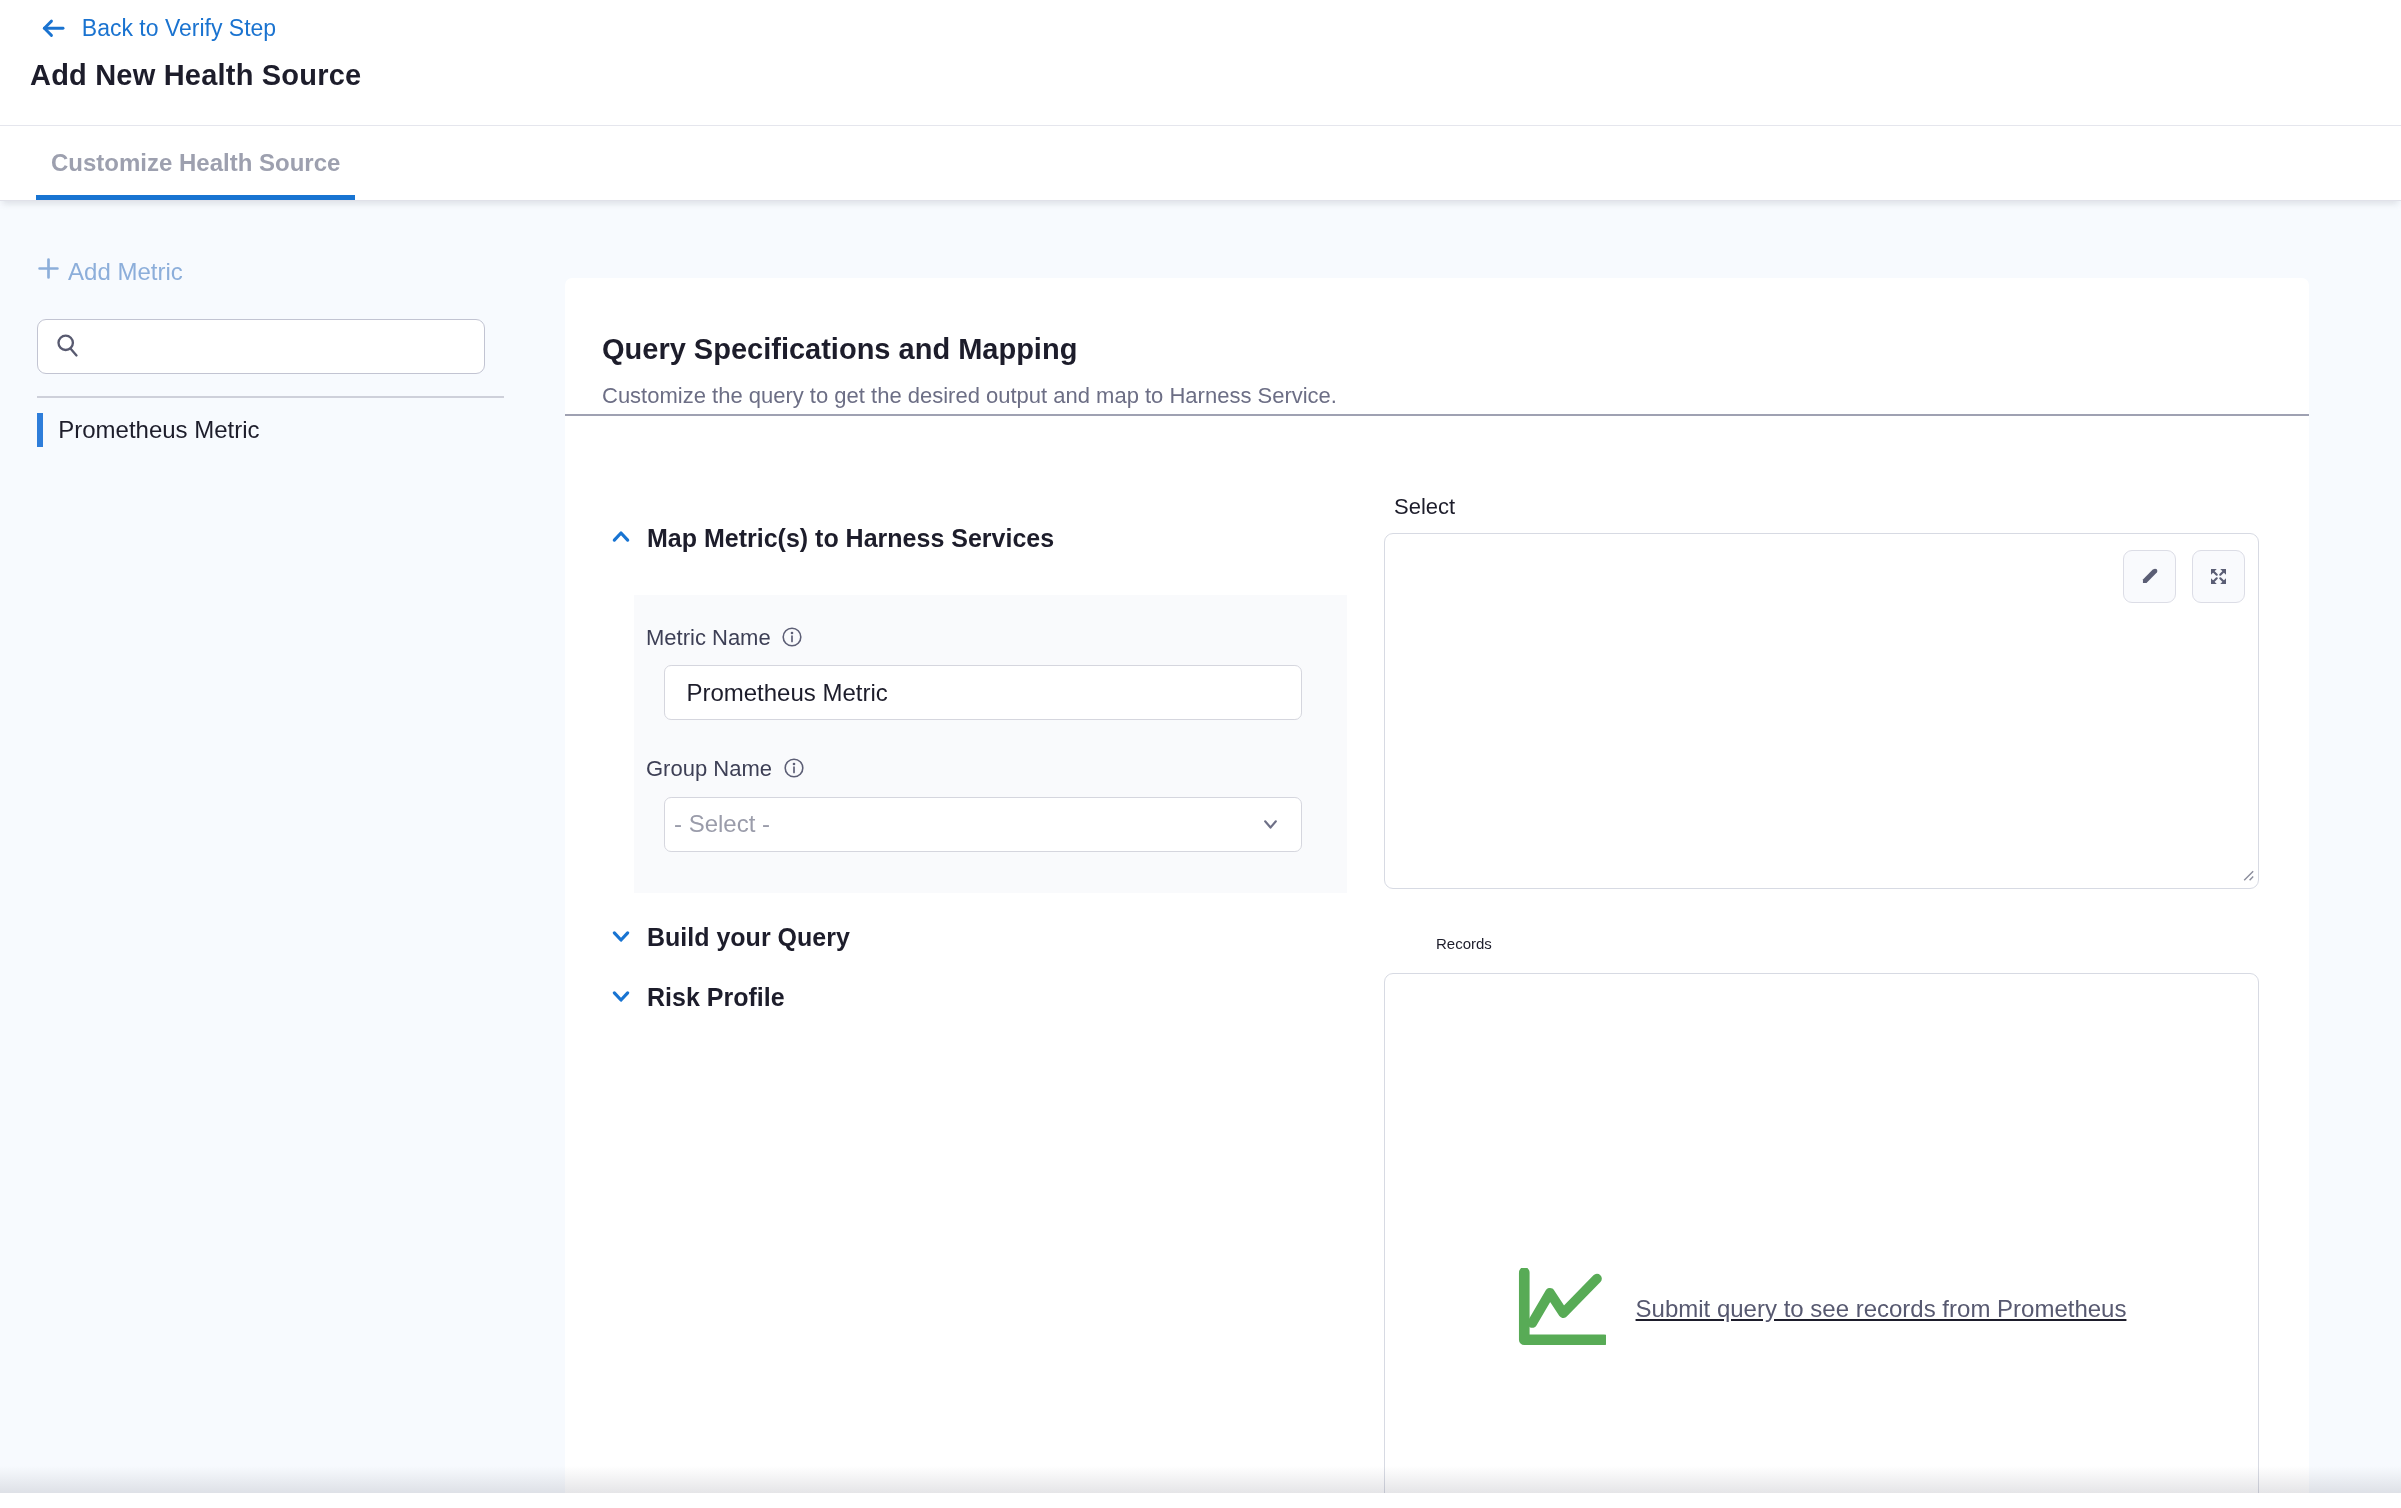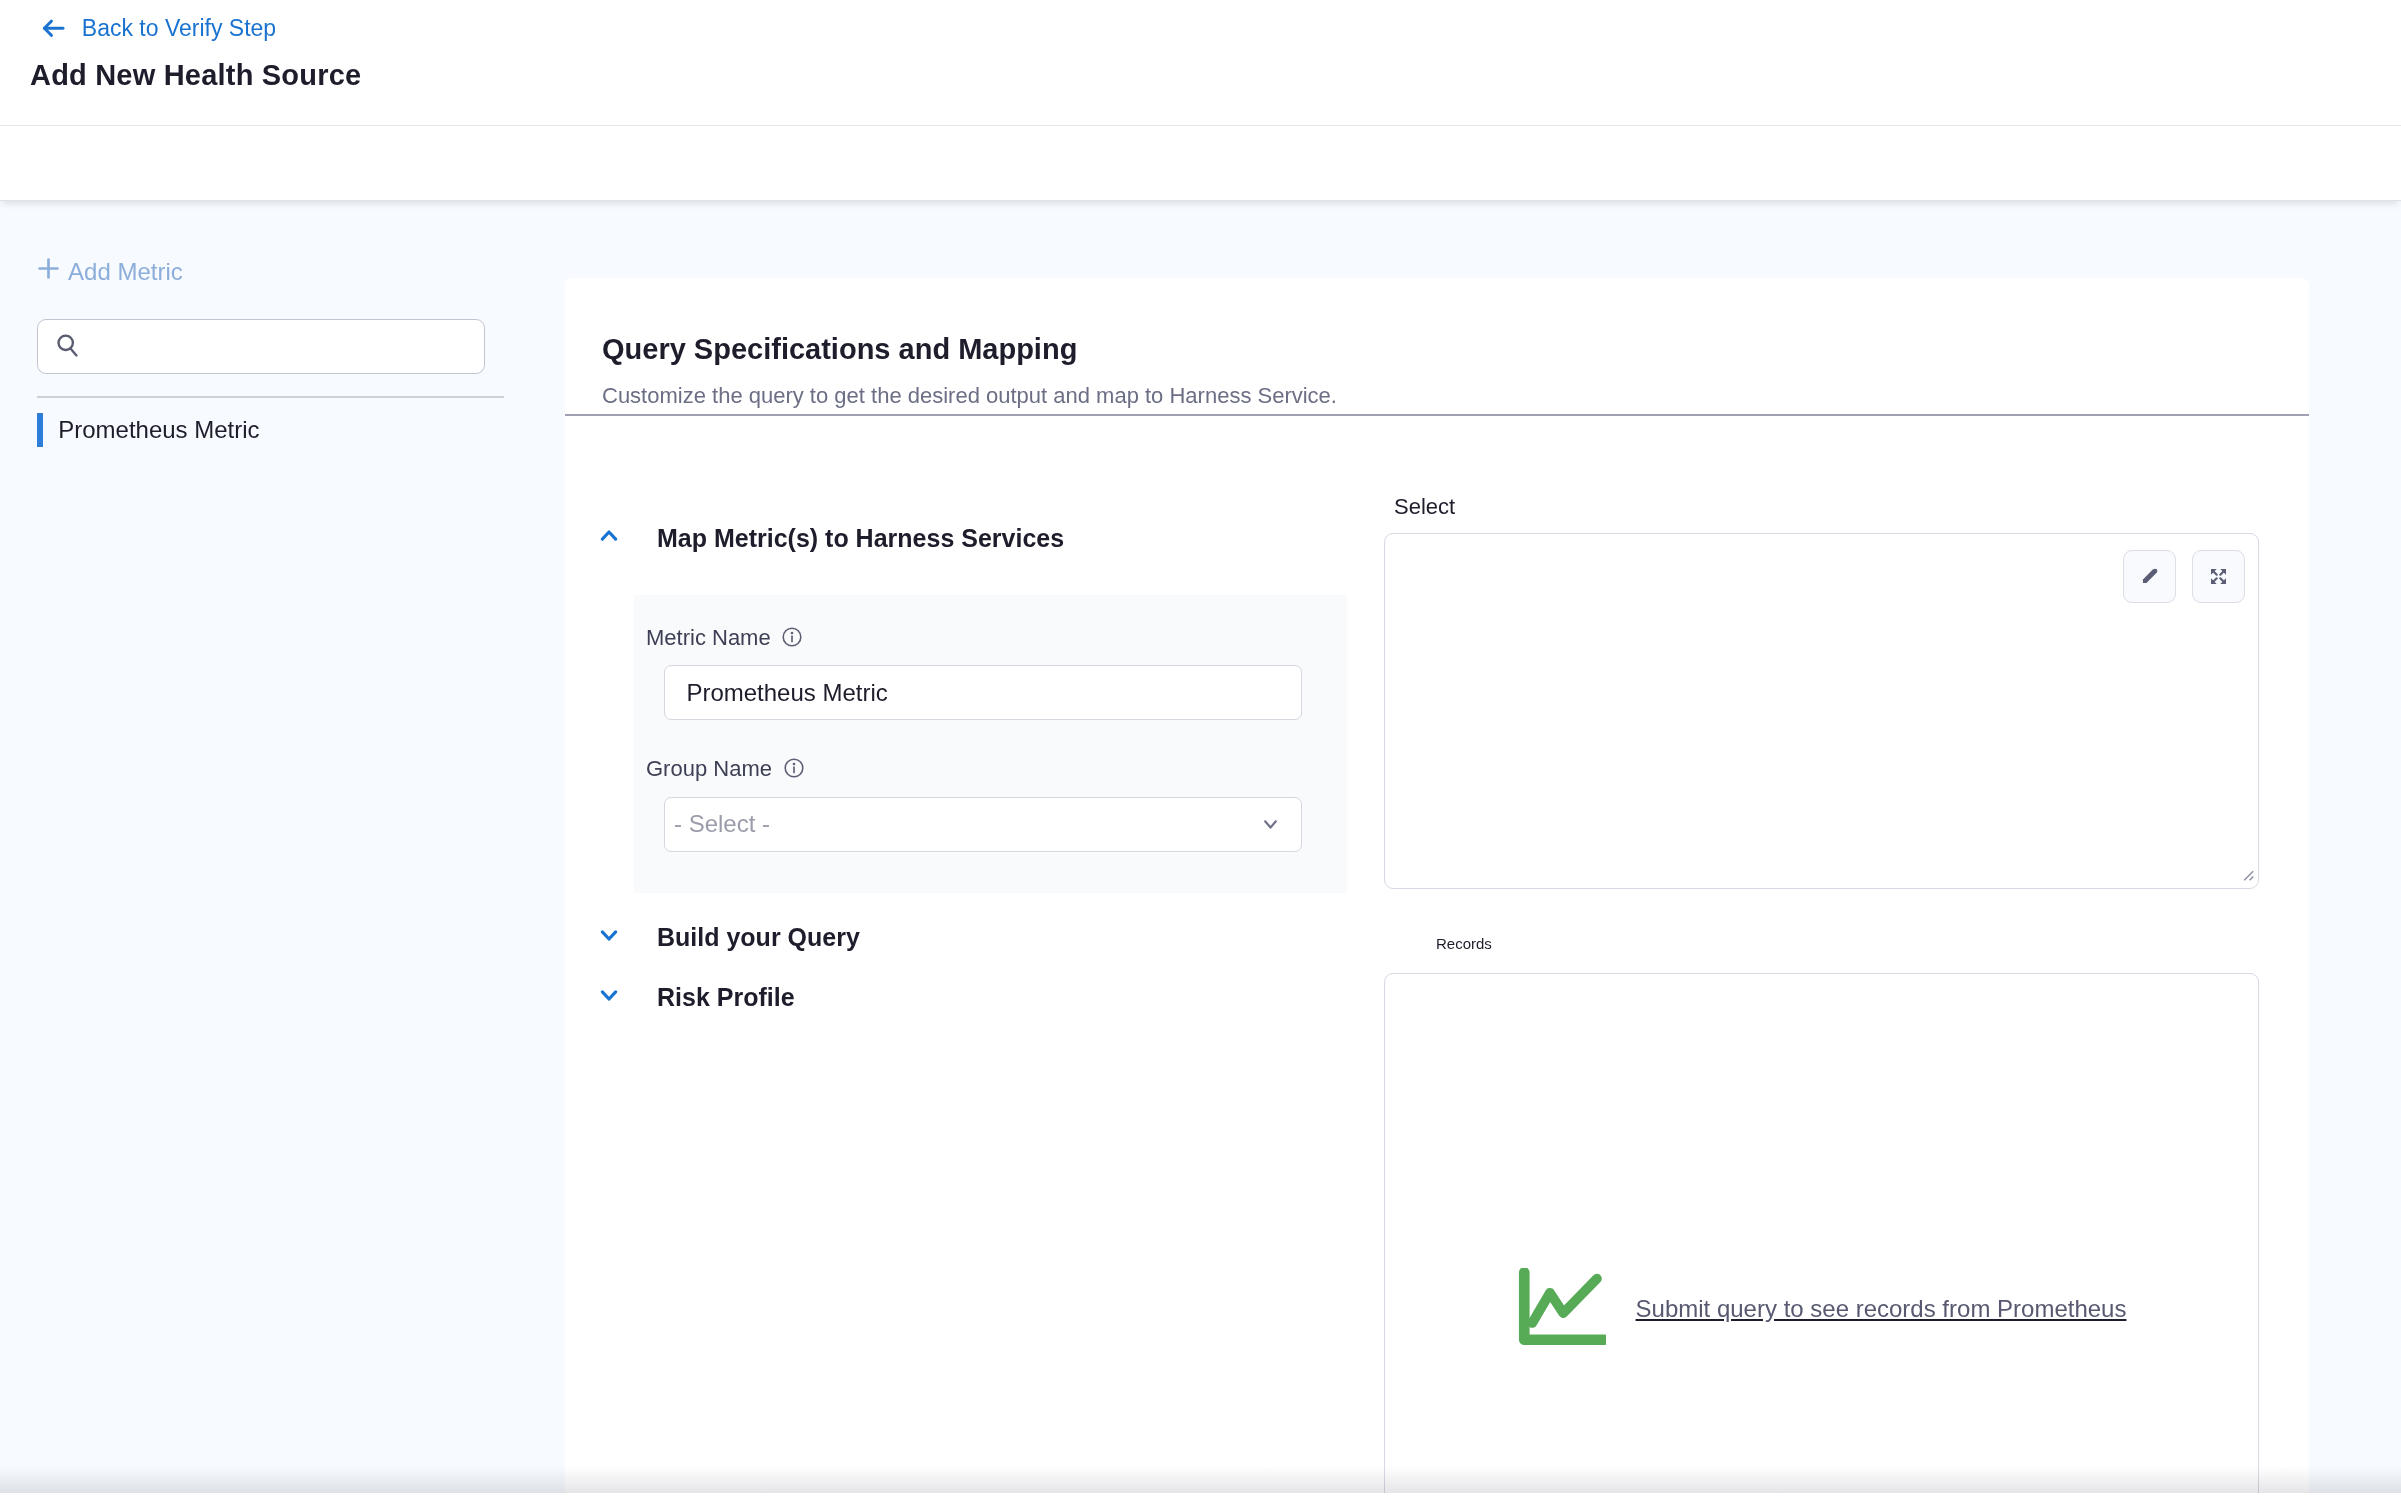--- a/index.html
+++ b/index.html
@@ -48,21 +48,21 @@
   .metric-item{position:absolute;left:37px;top:210px;width:467px;height:37px;display:flex;align-items:center;cursor:pointer;}
   .metric-item .sel-bar{width:6.2px;height:34px;background:#2e7dda;margin-right:15px;}
   .metric-item .metric-label{font-size:24px;color:var(--text-dark);}
 
   
   .panel{position:absolute;left:565px;top:77px;width:1744px;height:1215px;background:#fff;border-radius:7.1px 7.1px 0 0;overflow:hidden;}
   .panel-title{position:absolute;left:37px;top:55px;font-size:29px;font-weight:700;color:var(--text-dark);}
   .panel-subtitle{position:absolute;left:37px;top:105px;font-size:22px;color:var(--text-muted);}
   .panel-divider{position:absolute;left:0;top:136px;width:100%;height:1.8px;background:#9fa1b2;}
 
-  .section-row{position:absolute;left:32px;display:flex;align-items:flex-start;gap:36px;cursor:pointer;}
+  .section-row{position:absolute;left:44px;display:flex;align-items:center;gap:14px;cursor:pointer;}
   .section-row .section-label{font-size:25px;font-weight:700;color:var(--text-dark);}
 
   .form-card{position:absolute;left:69px;top:317px;width:713px;height:298px;background:var(--card-bg);}
   .field-label-row{display:flex;align-items:center;gap:10.7px;margin-left:12px;}
   .field-label{font-size:22px;color:var(--text-label);}
   .row-1{margin-top:30px;}
   .row-2{margin-top:36px;}
   .text-input{display:block;margin:14.3px 0 0 30px;width:638px;height:55px;background:#fff;border:1.8px solid var(--border-input);border-radius:7.1px;font-size:24px;color:var(--text-dark);padding:0 21.4px;outline:none;font-family:"Liberation Sans",sans-serif;}
   .select-input{position:relative;margin:14.3px 0 0 30px;width:638px;height:55px;background:#fff;border:1.8px solid var(--border-input);border-radius:7.1px;display:flex;align-items:center;padding:0 9px;cursor:pointer;}
   .select-placeholder{font-size:24px;color:var(--text-placeholder);}
@@ -90,20 +90,21 @@
           <path d="M27 16H6"></path>
           <path d="M14 8l-8 8 8 8"></path>
         </svg>
     </span>
     <span>Back to Verify Step</span>
   </div>
   <div class="page-title">Add New Health Source</div>
 </div>
 
 <div class="tab-bar">
+  <div class="tab active">Customize Health Source</div>
 </div>
 
 <div class="content">
 
   <div class="sidebar">
     <div class="add-metric">
       <span>
         <svg width="25" height="25" viewBox="0 0 28 28" fill="none" stroke="#8caeda" stroke-width="3" stroke-linecap="round">
             <path d="M14 4v20M4 14h20"></path>
           </svg>

